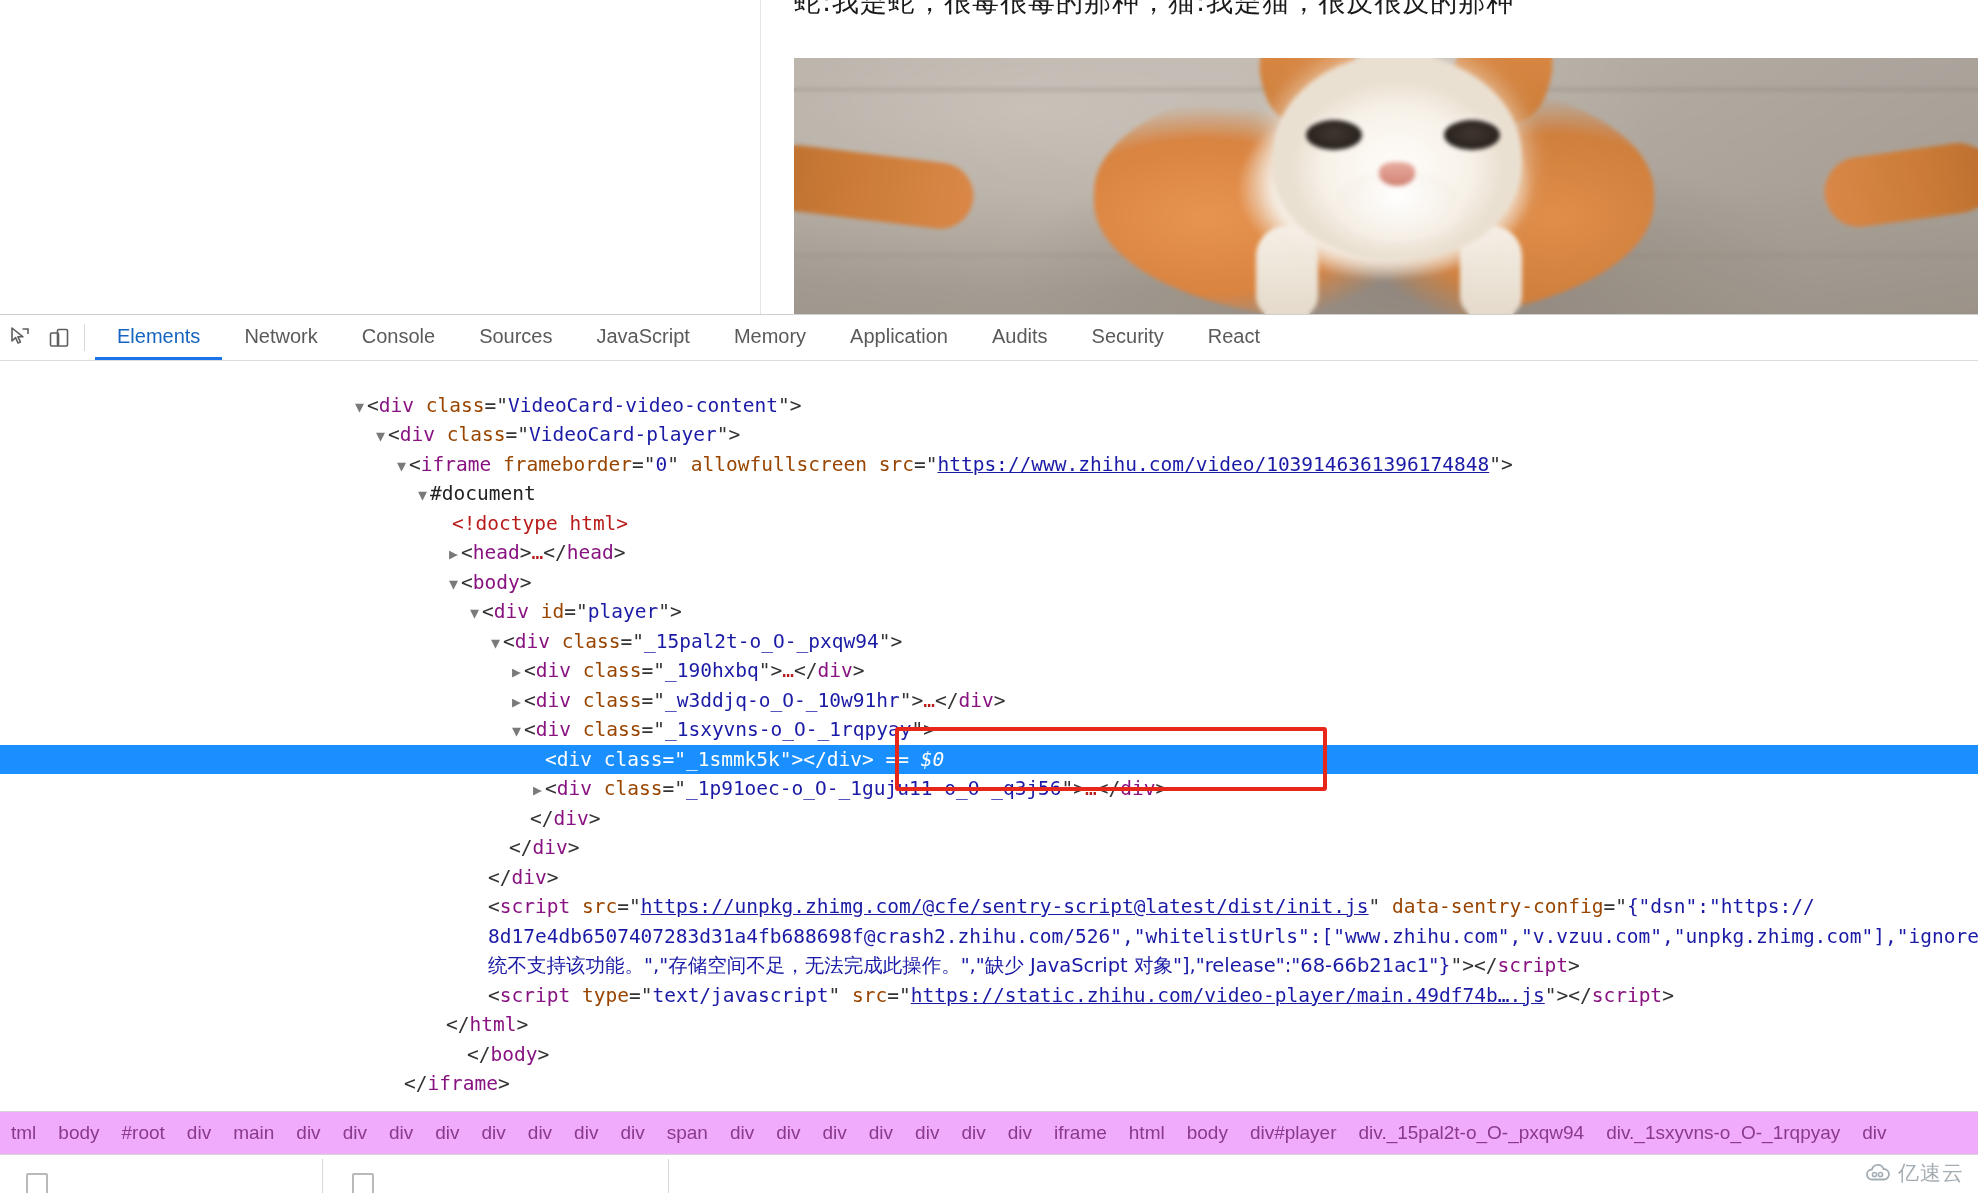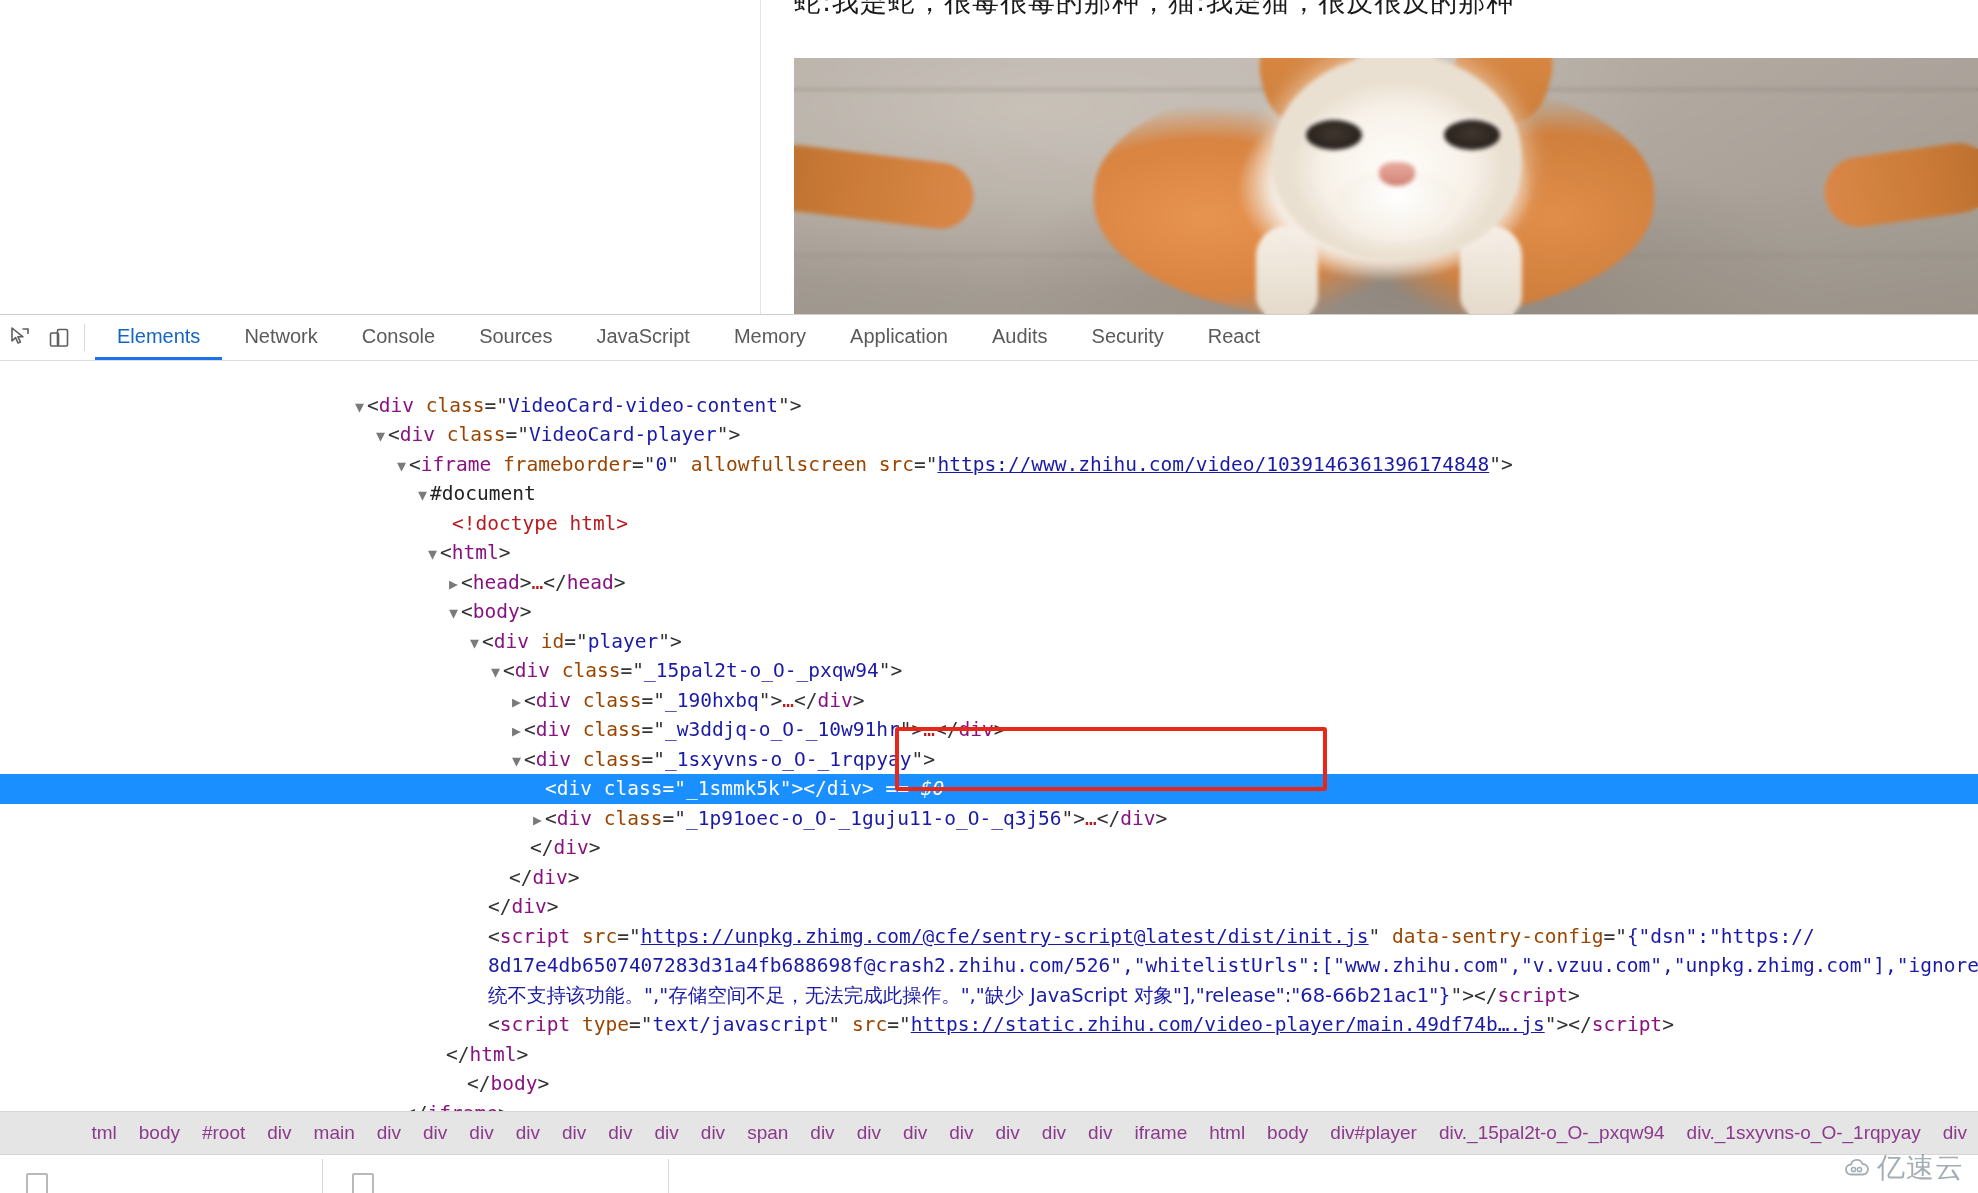--- a/index.html
+++ b/index.html
@@ -248,26 +248,25 @@
     pointer-events: none;
   }
 
   
   .breadcrumb {
     position: absolute;
     left: 0; bottom: 38px;
     width: 1978px; height: 42px;
     border-top: 1px solid #d6d6d6;
     border-bottom: 1px solid #d6d6d6;
-    background: #e5e5e5;
+    background: #f0abfc;
     display: flex;
     align-items: center;
     overflow: hidden;
     font-family: "Liberation Sans", sans-serif;
-    justify-content: flex-end;
   }
   .crumb {
     font-size: 19px;
     color: #8b3a8b;
     padding: 0 11px;
     white-space: nowrap;
     cursor: pointer;
     line-height: 40px;
   }
 
@@ -294,21 +293,21 @@
   }
 
   
   .watermark {
     position: absolute;
     right: 14px; bottom: 6px;
     display: flex; align-items: center; gap: 7px;
     opacity: .62;
   }
   .wm-text {
-    font-size: 28px; color: #6d7b86;
+    font-size: 21px; color: #6d7b86;
     font-family: "DejaVu Sans", sans-serif;
     letter-spacing: 1px;
   }
   .wm-cloud { color: #6d7b86; }
 </style>
 </head>
 <body>
 
 <div id="screen">
 
@@ -388,23 +387,20 @@
       </div>
 
       <div class="dom-line">
         <span class="ind" style="width:415px"></span><span class="arrow">▼</span><span class="tok-text">#document</span>
       </div>
 
       <div class="dom-line">
         <span class="ind" style="width:452px"></span><span class="tok-gray">&lt;!doctype html&gt;</span>
       </div>
 
-      <div class="dom-line">
-        <span class="ind" style="width:425px"></span><span class="arrow">▼</span><span class="tok-punct">&lt;</span><span class="tok-tag">html</span><span class="tok-punct">&gt;</span>
-      </div>
 
       <div class="dom-line">
         <span class="ind" style="width:446px"></span><span class="arrow">▶</span><span class="tok-punct">&lt;</span><span class="tok-tag">head</span><span class="tok-punct">&gt;</span><span class="tok-gray">…</span><span class="tok-punct">&lt;/</span><span class="tok-tag">head</span><span class="tok-punct">&gt;</span>
       </div>
 
       <div class="dom-line">
         <span class="ind" style="width:446px"></span><span class="arrow">▼</span><span class="tok-punct">&lt;</span><span class="tok-tag">body</span><span class="tok-punct">&gt;</span>
       </div>
 
       <div class="dom-line">

